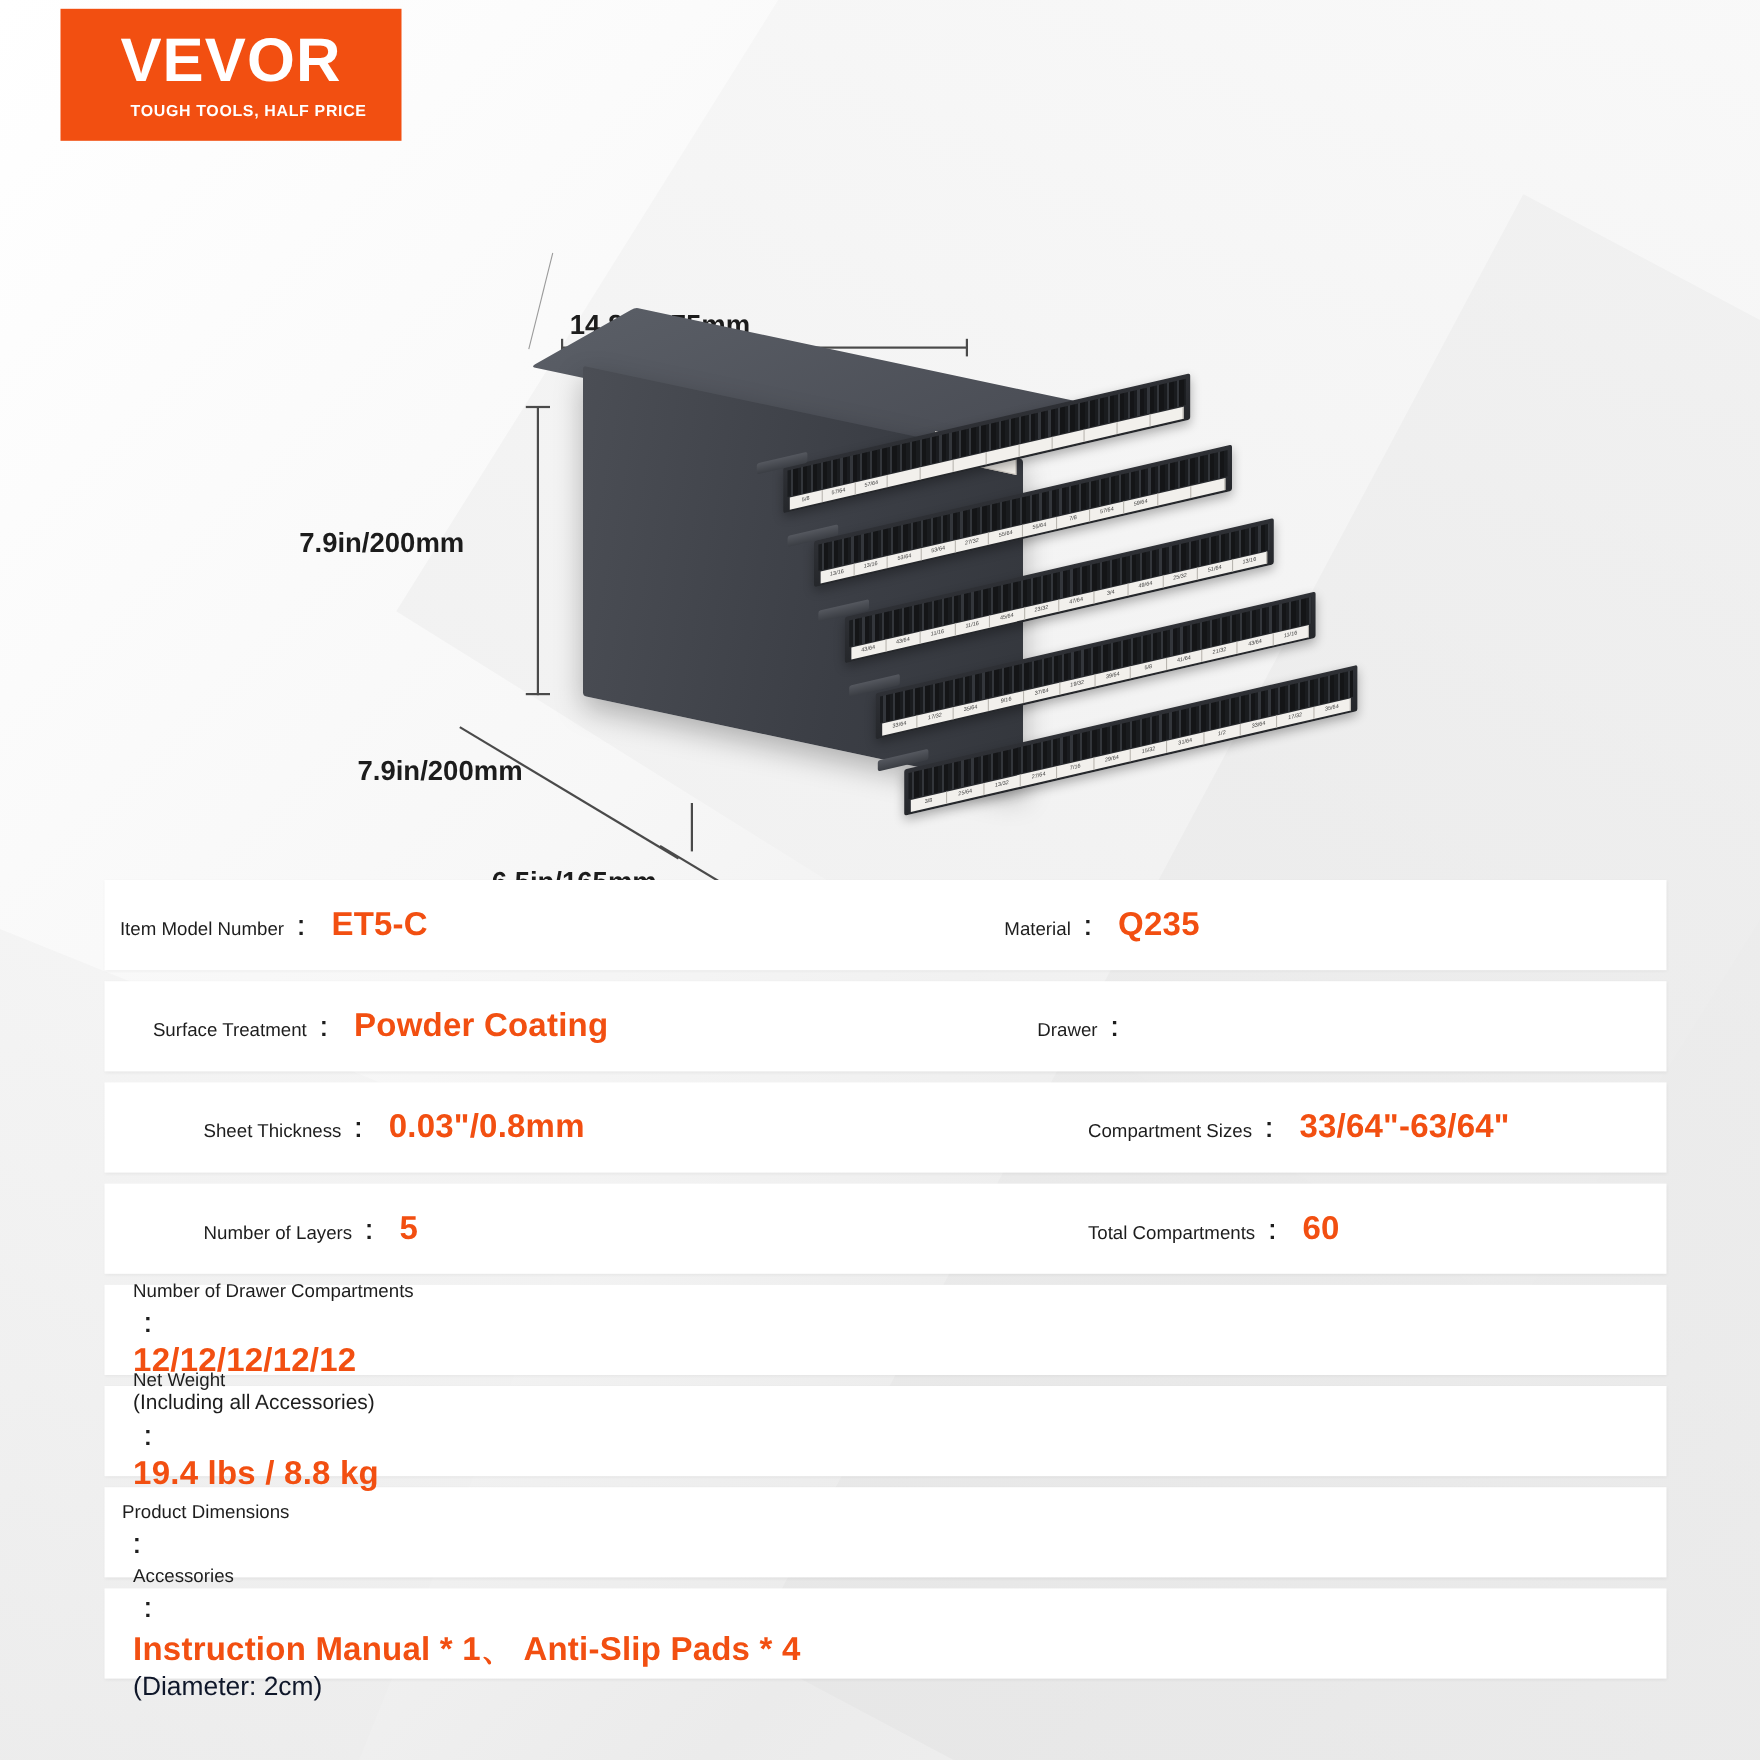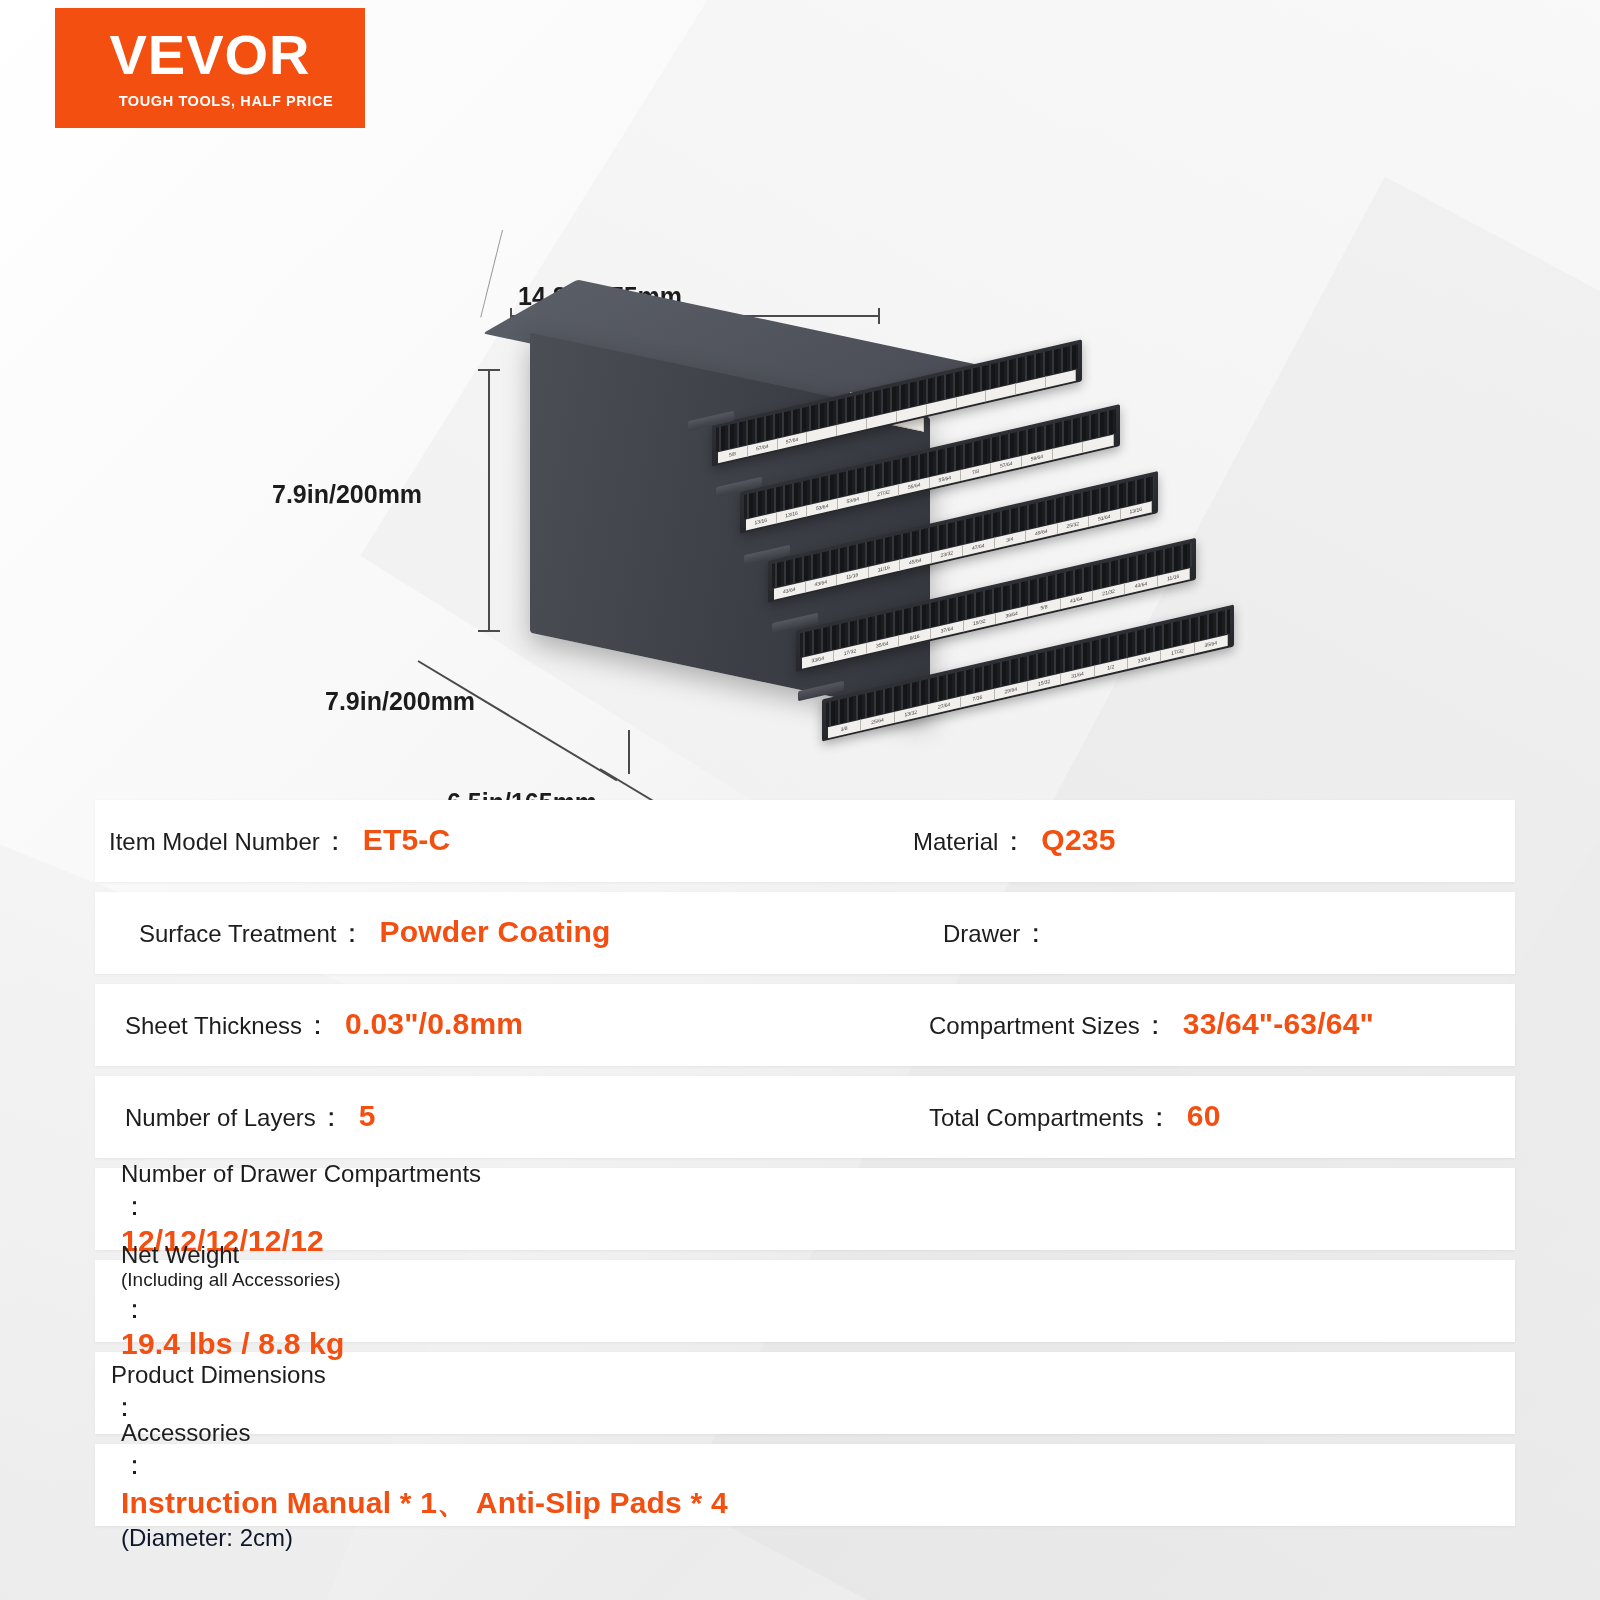--- a/index.html
+++ b/index.html
@@ -219,21 +219,21 @@
   .cell {
     display: flex;
     align-items: baseline;
     padding-left: 14px;
     white-space: nowrap;
   }
   .cell.left  { width: 790px; }
   .cell.right { flex: 1; }
   .cell.full  { width: 100%; flex-direction: column; }
   .k {
-    font-size: 24px;
+    font-size: 17px;
     color: #1d1d1d;
     font-weight: normal;
   }
   .k-sub {
     font-size: 19px;
     color: #1d1d1d;
   }
   .colon {
     font-size: 27px;
     color: #1d1d1d;
@@ -246,21 +246,21 @@
     margin-left: 12px;
     letter-spacing: .2px;
   }
   .v-note {
     font-size: 24px;
     color: #0f172a;
     font-weight: normal;
     margin-left: 6px;
   }
   .indent-1 { padding-left: 44px; }
-  .indent-2 { padding-left: 30px; }
+  .indent-2 { padding-left: 42px; margin-left: 48px; }
 </style>
 </head>
 <body>
 
 <div class="bg">
   <div class="bg-diag1"></div>
   <div class="bg-diag2"></div>
   <div class="bg-diag3"></div>
 </div>
 

